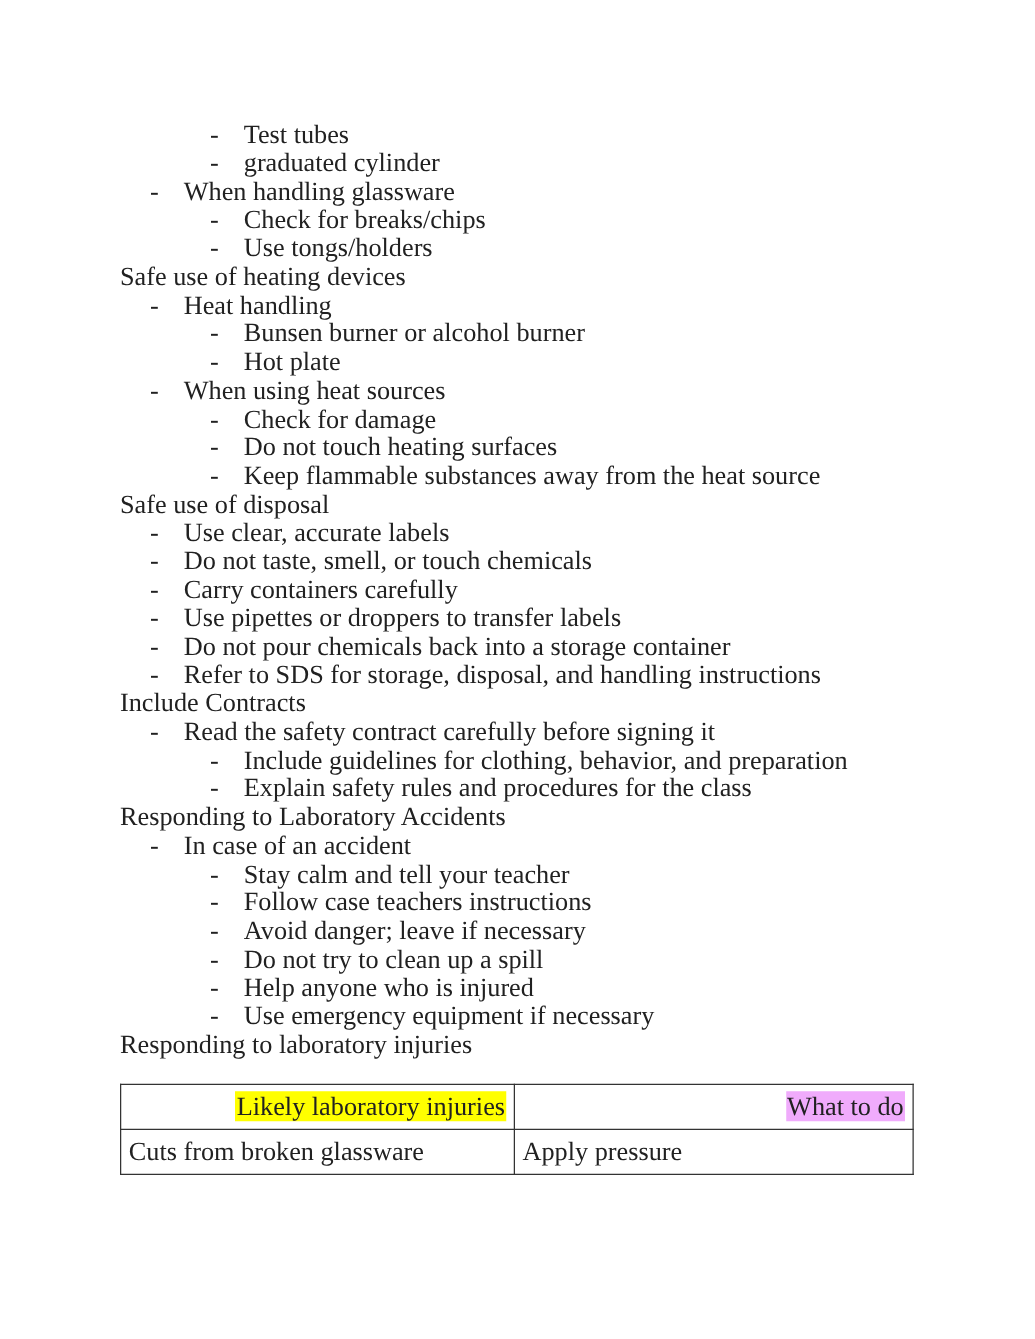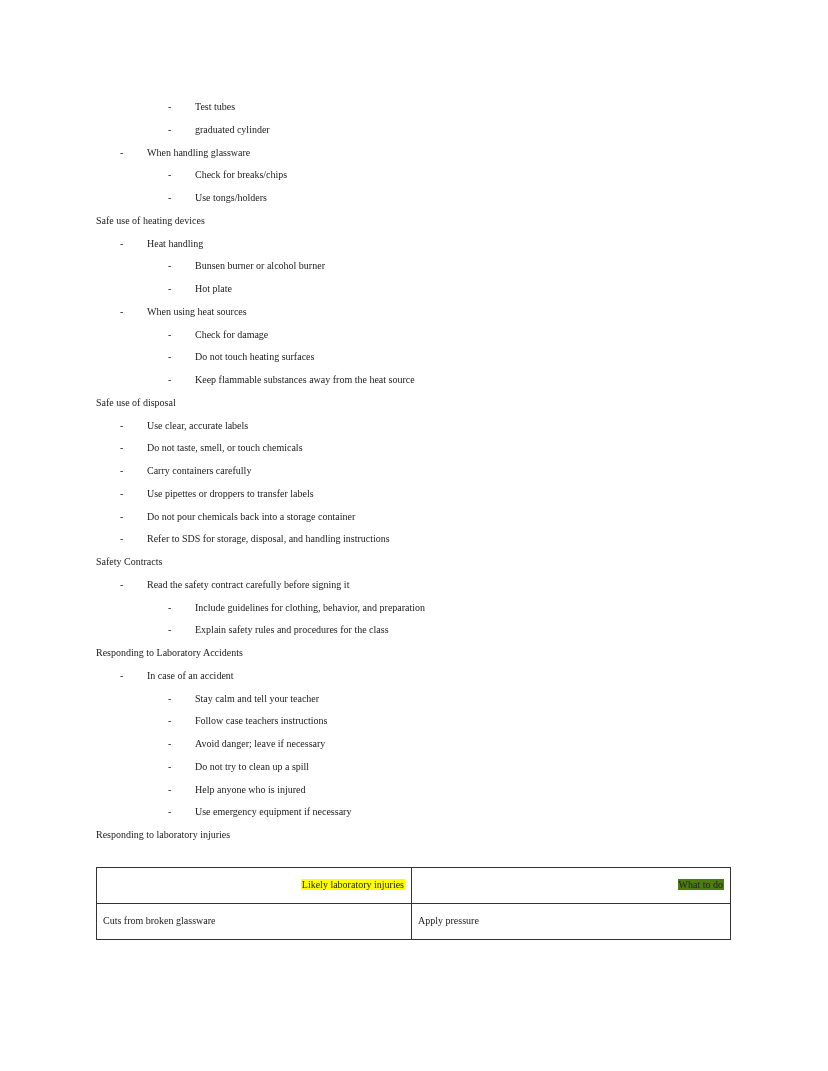--- a/index.html
+++ b/index.html
@@ -4,21 +4,21 @@
 <style>
   * { margin: 0; padding: 0; box-sizing: border-box; }
   html, body { background: #ffffff; }
   .page {
     position: relative;
     width: 828px;
     height: 1071px;
     background: #ffffff;
     overflow: hidden;
     font-family: "Liberation Serif", serif;
-    font-size: 10px;
+    font-size: 21px;
     line-height: 22.75px;
     color: #212121;
   }
   .content {
     position: absolute;
     left: 96px;
     top: 96px;
     width: 636px;
   }
   .line { white-space: nowrap; }
@@ -62,39 +62,39 @@
         <div class="line level-2"><span class="dash">-</span><span>Check for damage</span></div>
         <div class="line level-2"><span class="dash">-</span><span>Do not touch heating surfaces</span></div>
         <div class="line level-2"><span class="dash">-</span><span>Keep flammable substances away from the heat source</span></div>
         <div class="line level-0"><span>Safe use of disposal</span></div>
         <div class="line level-1"><span class="dash">-</span><span>Use clear, accurate labels</span></div>
         <div class="line level-1"><span class="dash">-</span><span>Do not taste, smell, or touch chemicals</span></div>
         <div class="line level-1"><span class="dash">-</span><span>Carry containers carefully</span></div>
         <div class="line level-1"><span class="dash">-</span><span>Use pipettes or droppers to transfer labels</span></div>
         <div class="line level-1"><span class="dash">-</span><span>Do not pour chemicals back into a storage container</span></div>
         <div class="line level-1"><span class="dash">-</span><span>Refer to SDS for storage, disposal, and handling instructions</span></div>
-        <div class="line level-0"><span>Safety Contracts</span></div>
+        <div class="line level-0"><span>Include Contracts</span></div>
         <div class="line level-1"><span class="dash">-</span><span>Read the safety contract carefully before signing it</span></div>
         <div class="line level-2"><span class="dash">-</span><span>Include guidelines for clothing, behavior, and preparation</span></div>
         <div class="line level-2"><span class="dash">-</span><span>Explain safety rules and procedures for the class</span></div>
         <div class="line level-0"><span>Responding to Laboratory Accidents</span></div>
         <div class="line level-1"><span class="dash">-</span><span>In case of an accident</span></div>
         <div class="line level-2"><span class="dash">-</span><span>Stay calm and tell your teacher</span></div>
         <div class="line level-2"><span class="dash">-</span><span>Follow case teachers instructions</span></div>
         <div class="line level-2"><span class="dash">-</span><span>Avoid danger; leave if necessary</span></div>
         <div class="line level-2"><span class="dash">-</span><span>Do not try to clean up a spill</span></div>
         <div class="line level-2"><span class="dash">-</span><span>Help anyone who is injured</span></div>
         <div class="line level-2"><span class="dash">-</span><span>Use emergency equipment if necessary</span></div>
         <div class="line level-0"><span>Responding to laboratory injuries</span></div>
       </div>
     <table class="injury-table">
       <tbody>
           <tr class="header-row">
             <td class="col-1" style="border-color: rgb(51, 51, 51);"><span class="hl" style="background-color: rgb(255, 255, 0);">Likely laboratory injuries</span></td>
-            <td class="col-2" style="border-color: rgb(51, 51, 51);"><span class="hl" style="background-color: #4d7c0f;">What to do</span></td>
+            <td class="col-2" style="border-color: rgb(51, 51, 51);"><span class="hl" style="background-color: #f0abfc;">What to do</span></td>
           </tr>
           <tr class="data-row">
             <td class="col-1" style="border-color: rgb(51, 51, 51);"><span>Cuts from broken glassware</span></td>
             <td class="col-2" style="border-color: rgb(51, 51, 51);"><span>Apply pressure</span></td>
           </tr>
         </tbody>
     </table>
   </div>
 </div>
 

